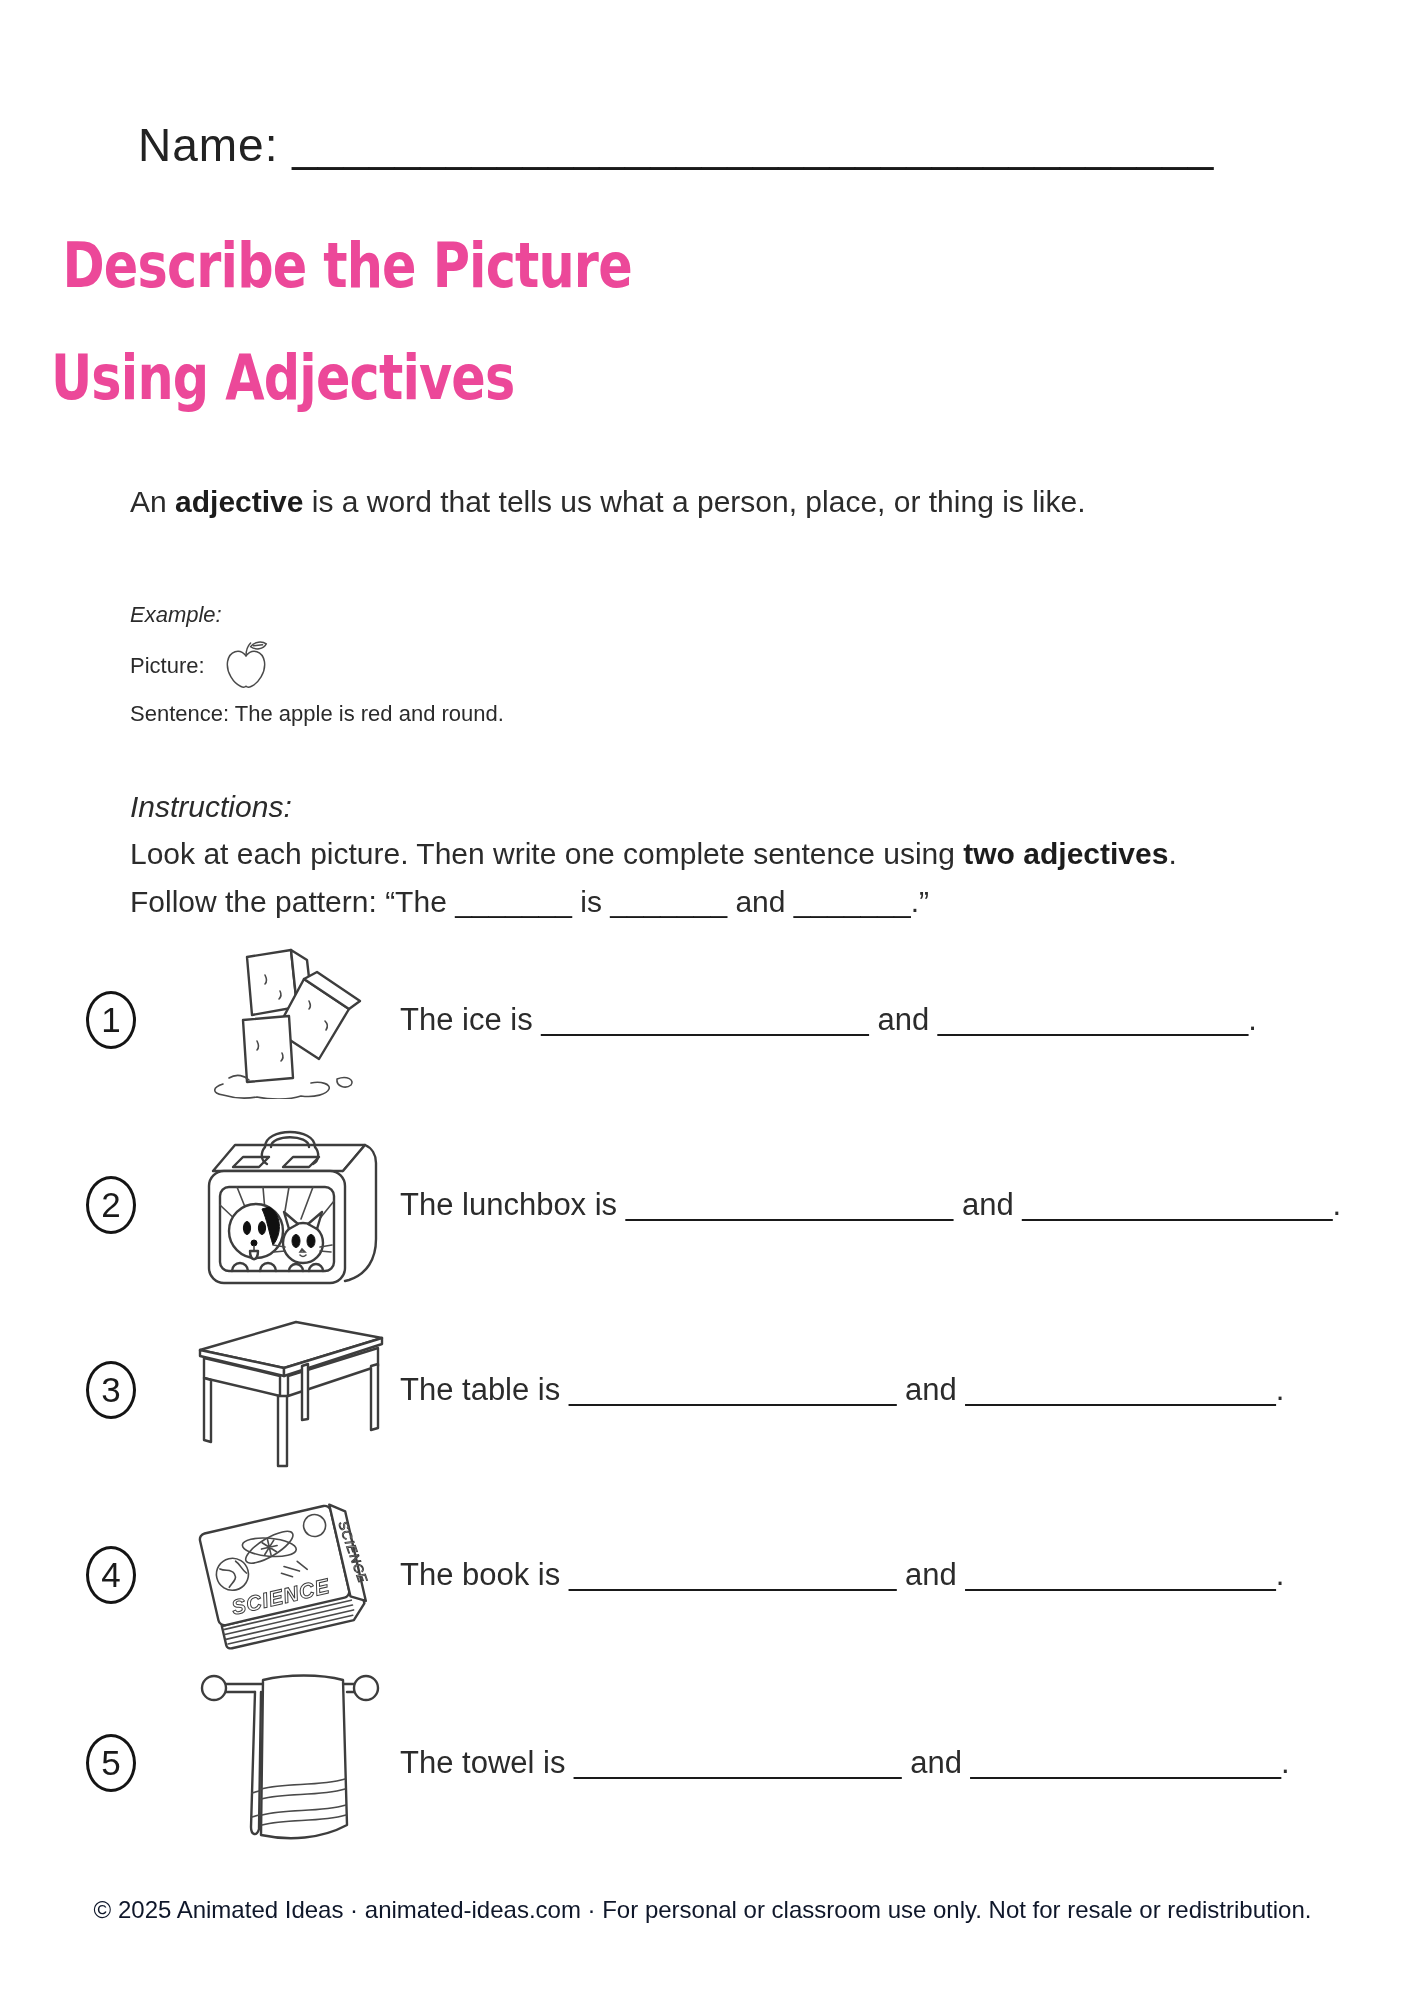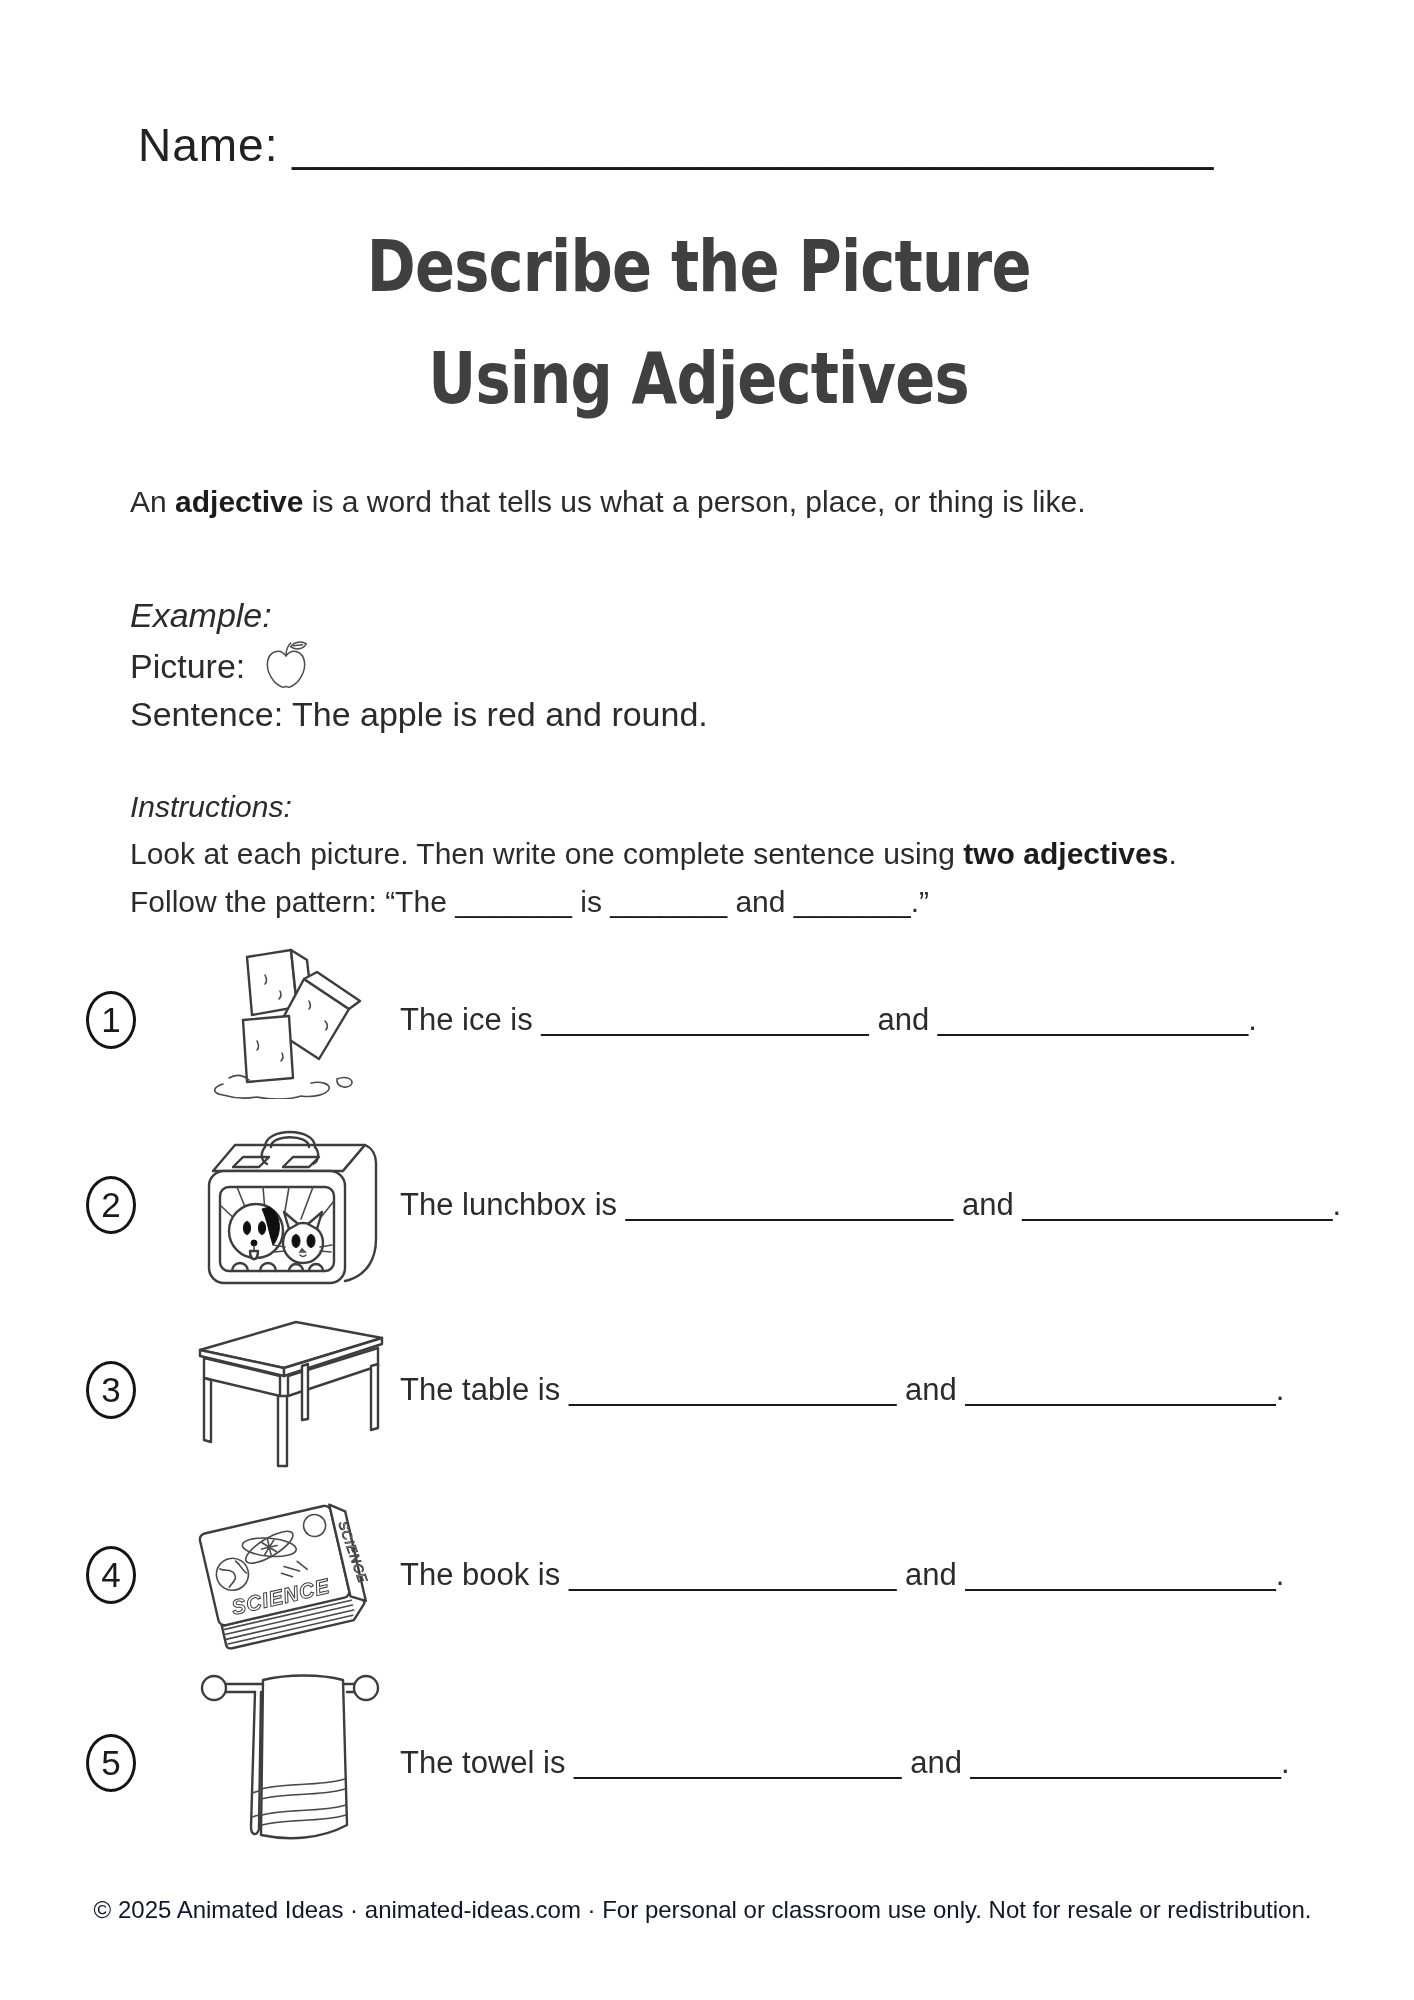--- a/index.html
+++ b/index.html
@@ -6,31 +6,31 @@
   html,body { background:#ffffff; }
   .sheet {
     position:relative; width:1397px; height:2000px; background:#ffffff;
     font-family:"Liberation Sans", sans-serif; color:#2a2a2a; overflow:hidden;
   }
   
   .name-row { position:absolute; left:138px; top:118px; font-size:46px; font-weight:300;
               letter-spacing:1px; white-space:nowrap; color:#222; }
   .name-row .line { letter-spacing:0; font-weight:300; color:#1a1a1a; }
   
-  .title { position:absolute; left:0; width:100%; text-align:center; color:#404040;
-           font-weight:800; font-size:72px; line-height:80px; font-family:"DejaVu Sans", sans-serif; }
+  .title { position:absolute; left:0; width:100%; text-align:left; color:#ec4899;
+           font-weight:800; font-size:62px; line-height:80px; font-family:"DejaVu Sans", sans-serif; }
   .title .squeeze { display:inline-block; transform:scaleX(0.82); transform-origin:center; letter-spacing:-1px; }
   .title-1 { top:226px; }
   .title-2 { top:338px; }
   
   .intro { position:absolute; left:130px; top:476px; font-size:30px; line-height:52px; color:#2b2b2b; }
   .intro b { font-weight:700; color:#1c1c1c; }
   .uline { text-decoration:underline; text-underline-offset:5px; text-decoration-thickness:1.5px; }
   
-  .example { position:absolute; left:130px; top:592px; font-size:34px; color:#2b2b2b; }
+  .example { position:absolute; left:130px; top:592px; font-size:22px; color:#2b2b2b; }
   .example .ex-label { font-style:italic; line-height:46px; }
   .pic-row { display:flex; align-items:center; gap:18px; height:56px; }
   .example .sentence { line-height:40px; margin-top:0; }
   
   .instructions { position:absolute; left:130px; top:752px; font-size:30px; color:#2b2b2b; }
   .instructions .ins-label { font-style:italic; line-height:46px;margin-top:32px; }
   .instructions .ins-line { line-height:48px; }
   .instructions b { font-weight:700; color:#1c1c1c; }
   
   .row { position:absolute; left:0; width:1414px; height:190px; }

